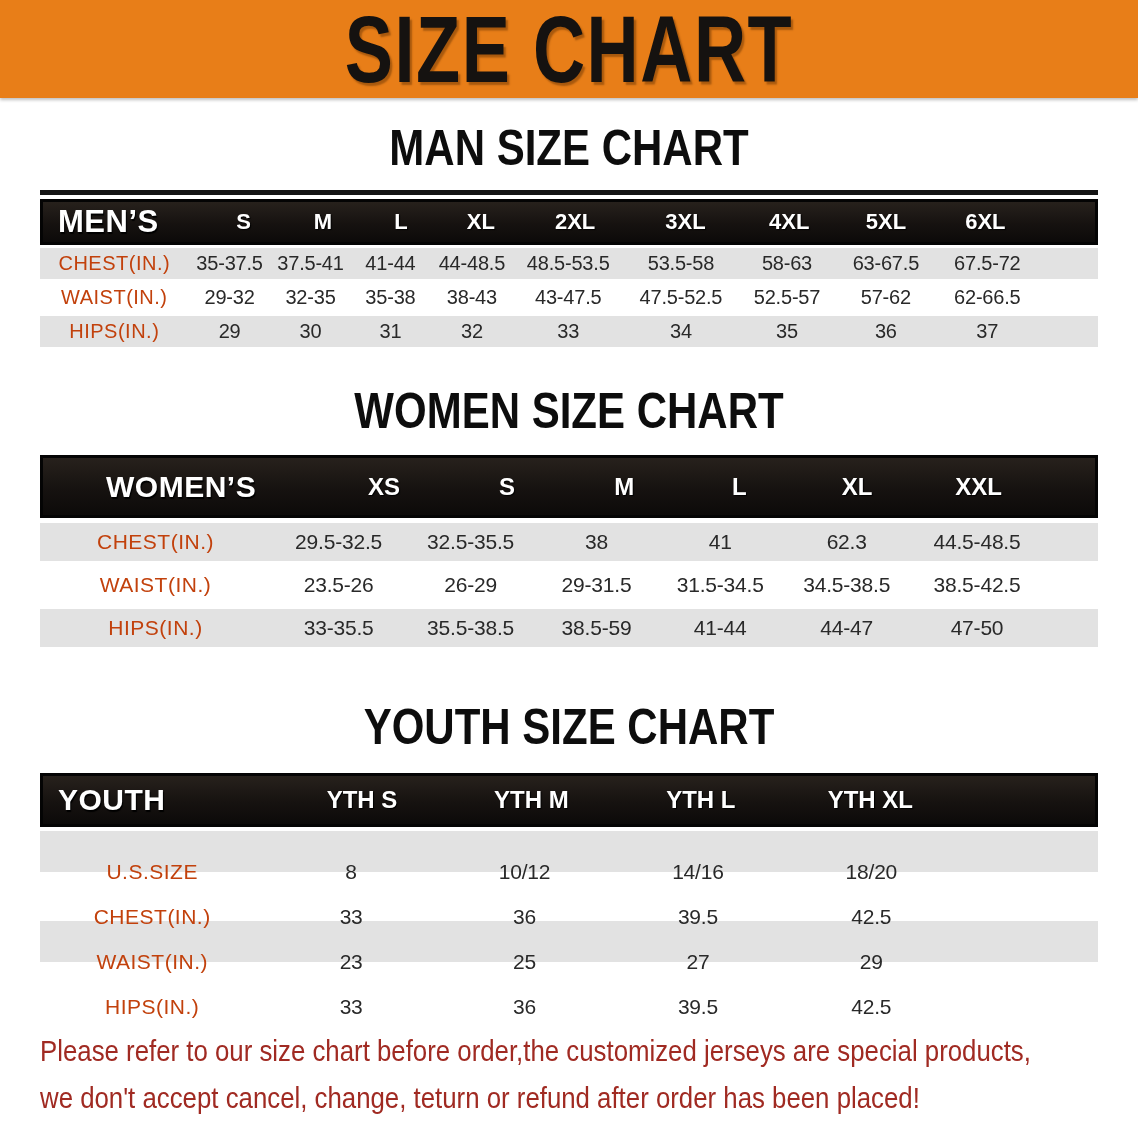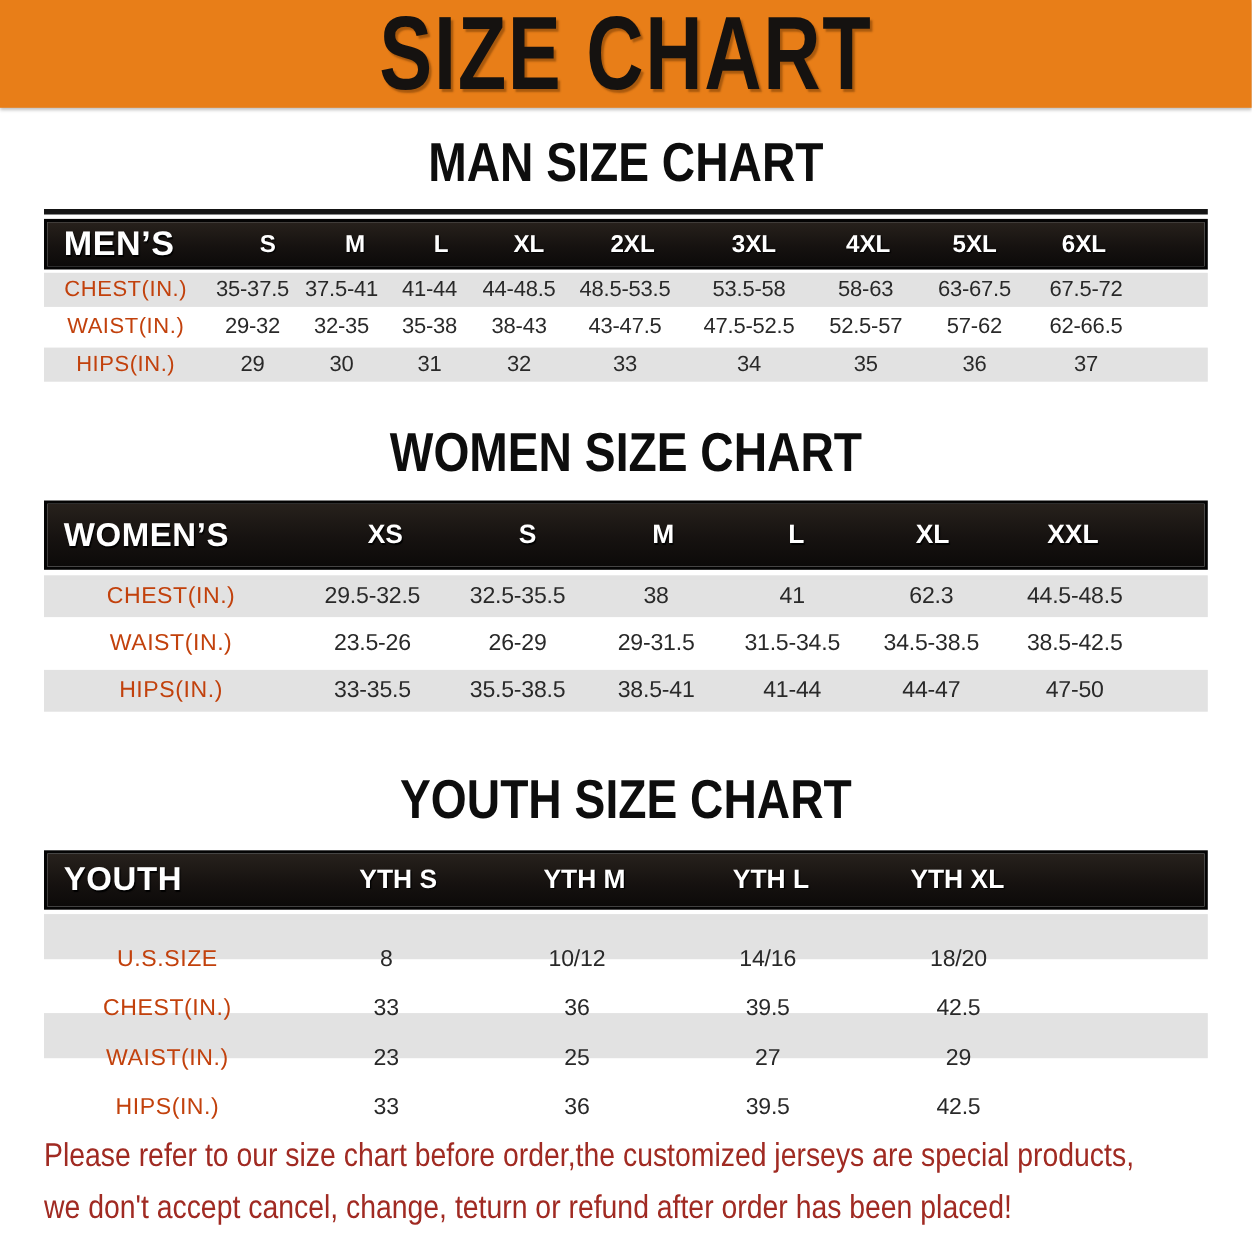--- a/index.html
+++ b/index.html
@@ -48,21 +48,21 @@
   }
   .men   .hdr-row { height:46px; }
   .women .hdr-row { height:63px; }
   .youth .hdr-row { height:54px; }
 
   .hdr-label {
     padding-left:15px; font-weight:bold; letter-spacing:0.5px;
     text-shadow:1px 2px 1px #000;
   }
   .men   .hdr-label { font-size:31px; }
-  .women .hdr-label { font-size:30px; }
+  .women .hdr-label { font-size:30px;margin-left:48px; }
   .youth .hdr-label { font-size:30px; }
 
   .hdr-cell {
     text-align:center; font-weight:bold;
     text-shadow:1px 1px 1px #000;
   }
   .men   .hdr-cell { font-size:22px; }
   .women .hdr-cell { font-size:24px; }
   .youth .hdr-cell { font-size:24px; }
 
@@ -173,21 +173,21 @@
         <div class="cell" style="flex: 11.7 1 0%;">26-29</div>
         <div class="cell" style="flex: 11.2 1 0%;">29-31.5</div>
         <div class="cell" style="flex: 11.3 1 0%;">31.5-34.5</div>
         <div class="cell" style="flex: 11.7 1 0%;">34.5-38.5</div>
         <div class="cell" style="flex: 12 1 0%;">38.5-42.5</div>
       </div>
       <div class="row gray" style="padding-right: 55px;">
         <div class="cell row-label" style="flex: 21 1 0%;">HIPS(IN.)</div>
         <div class="cell" style="flex: 12.3 1 0%;">33-35.5</div>
         <div class="cell" style="flex: 11.7 1 0%;">35.5-38.5</div>
-        <div class="cell" style="flex: 11.2 1 0%;">38.5-41</div>
+        <div class="cell" style="flex: 11.2 1 0%;">38.5-59</div>
         <div class="cell" style="flex: 11.3 1 0%;">41-44</div>
         <div class="cell" style="flex: 11.7 1 0%;">44-47</div>
         <div class="cell" style="flex: 12 1 0%;">47-50</div>
       </div>
     </div>
 
   <h2 class="section-title title-youth">YOUTH SIZE CHART</h2>
   <div class="chart youth">
     <div class="hdr-row" style="padding-right: 140px;">
         <div class="hdr-label" style="flex: 22 1 0%;">YOUTH</div>

